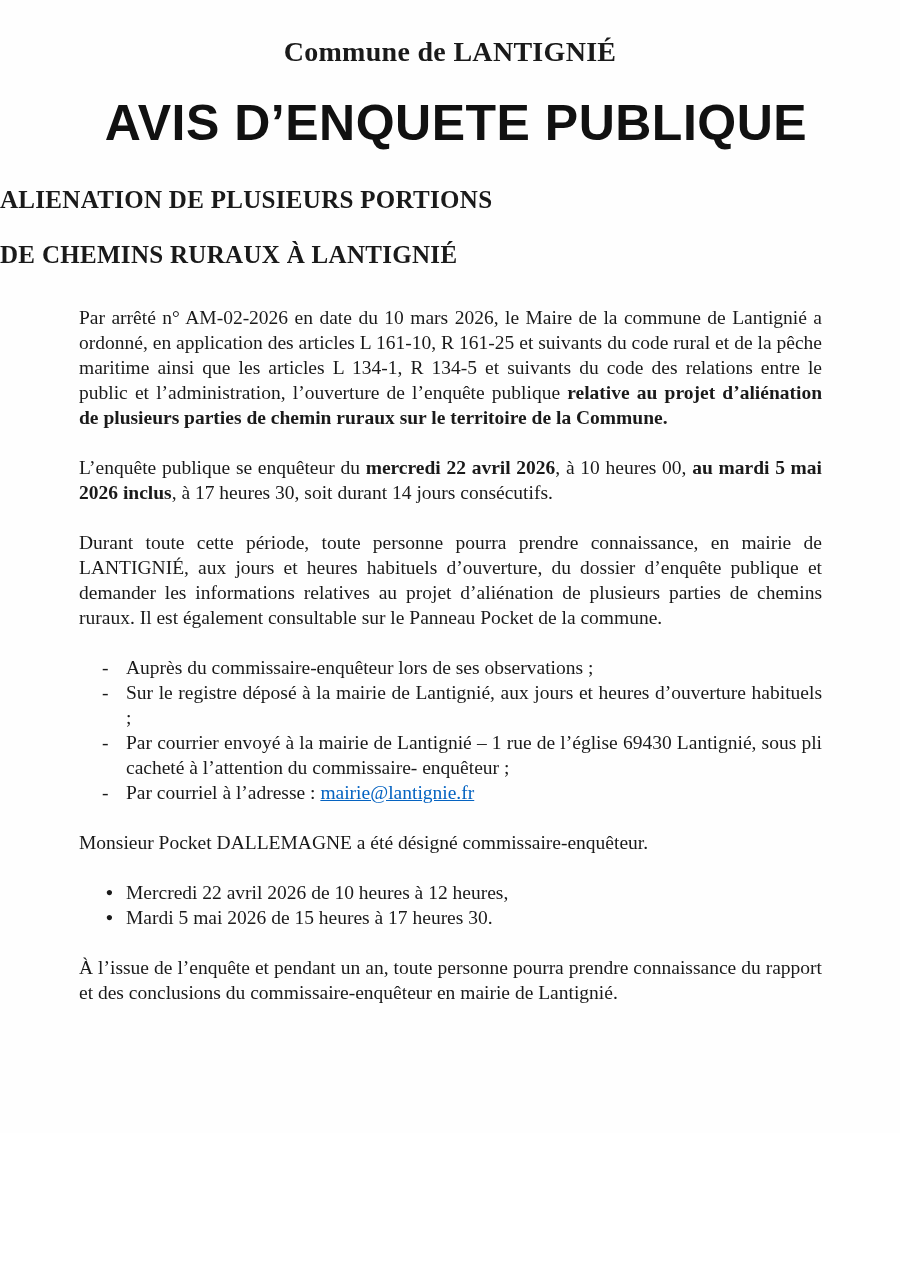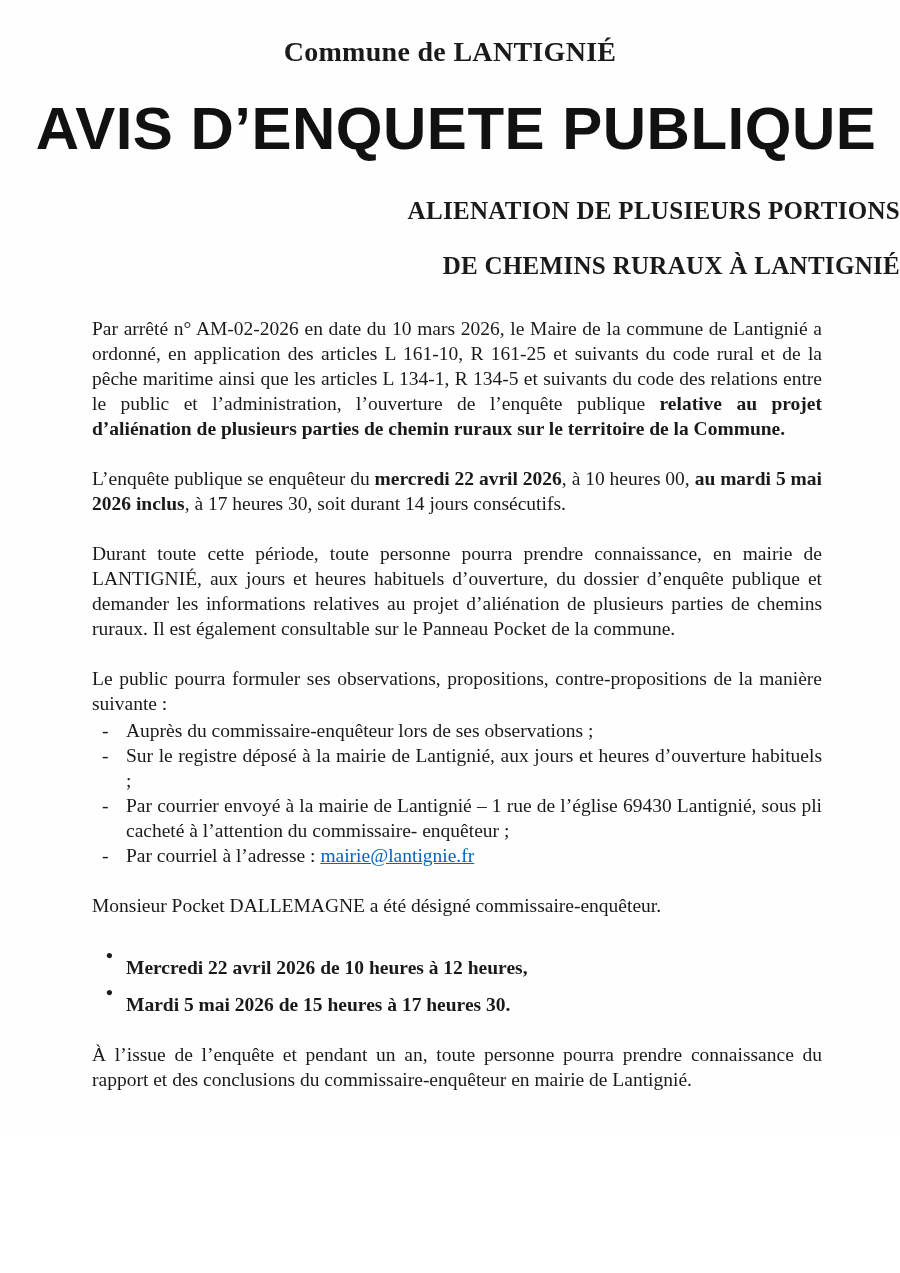--- a/index.html
+++ b/index.html
@@ -20,55 +20,55 @@
     text-align: center;
     font-weight: bold;
     font-size: 28px;
     letter-spacing: 0.3px;
   }
   .main-title {
     margin: 26px 0 0 12px;
     text-align: center;
     font-family: "Liberation Sans", sans-serif;
     font-weight: bold;
-    font-size: 60px;
+    font-size: 50px;
     letter-spacing: 0.5px;
     color: #111;
   }
   .subtitle {
     margin-top: 34px;
-    text-align: right;
+    text-align: left;
     font-weight: bold;
     font-size: 25px;
     letter-spacing: 0.3px;
   }
   .subtitle + .subtitle { margin-top: 27px; }
   .body-text {
     padding: 36px 78px 0 76px;
     font-size: 19.5px;
     line-height: 25px;
     text-align: justify;
   }
-  .body-text p { margin: 0 0 25px 16px; }
+  .body-text p { margin: 0 0 25px 3px; }
   .b { font-weight: bold; }
   ul.doc-list {
     list-style: none;
     margin: 0 0 25px 0;
     padding: 0 0 0 22px;
   }
   ul.doc-list li { display: flex; }
   ul.doc-list .marker {
     flex: 0 0 28px;
     text-align: left;
     padding-left: 4px;
   }
   ul.doc-list .li-text { flex: 1; text-align: justify; }
   ul.bullet-list { padding-left: 26px; }
   ul.bullet-list .marker { flex: 0 0 24px; font-weight: bold; }
-  ul.bullet-list .li-text { font-weight: bold; margin-top: 12px; }
+  ul.bullet-list .li-text { font-weight: normal; }
   .intro-p { margin-bottom: 2px !important; }
   a.email-link {
     color: var(--link-color);
     text-decoration: underline;
     cursor: pointer;
   }
 </style>
 </head>
 <body>
 
@@ -82,21 +82,20 @@
   <div class="subtitle">DE CHEMINS RURAUX À LANTIGNIÉ</div>
 
   <div class="body-text">
 
     <p><span>Par arrêté n° AM-02-2026 en date du 10 mars 2026, le Maire de la commune de Lantignié a ordonné, en application des articles L 161-10, R 161-25 et suivants du code rural et de la pêche maritime ainsi que les articles L 134-1, R 134-5 et suivants du code des relations entre le public et l’administration, l’ouverture de l’enquête publique </span><span class="b">relative au projet d’aliénation de plusieurs parties de chemin ruraux sur le territoire de la Commune.</span></p>
 
     <p><span>L’enquête publique se enquêteur du </span><span class="b">mercredi 22 avril 2026</span><span>, à 10 heures 00, </span><span class="b">au mardi 5 mai 2026 inclus</span><span>, à 17 heures 30, soit durant 14 jours consécutifs.</span></p>
 
     <p>Durant toute cette période, toute personne pourra prendre connaissance, en mairie de LANTIGNIÉ, aux jours et heures habituels d’ouverture, du dossier d’enquête publique et demander les informations relatives au projet d’aliénation de plusieurs parties de chemins ruraux. Il est également consultable sur le Panneau Pocket de la commune.</p>
 
-    <p class="intro-p">Le public pourra formuler ses observations, propositions, contre-propositions de la manière suivante :</p>
 
     <ul class="doc-list dash-list">
       <li>
         <span class="marker">-</span>
         <span class="li-text">Auprès du commissaire-enquêteur lors de ses observations ;</span>
       </li>
       <li>
         <span class="marker">-</span>
         <span class="li-text">Sur le registre déposé à la mairie de Lantignié, aux jours et heures d’ouverture habituels ;</span>
       </li>

